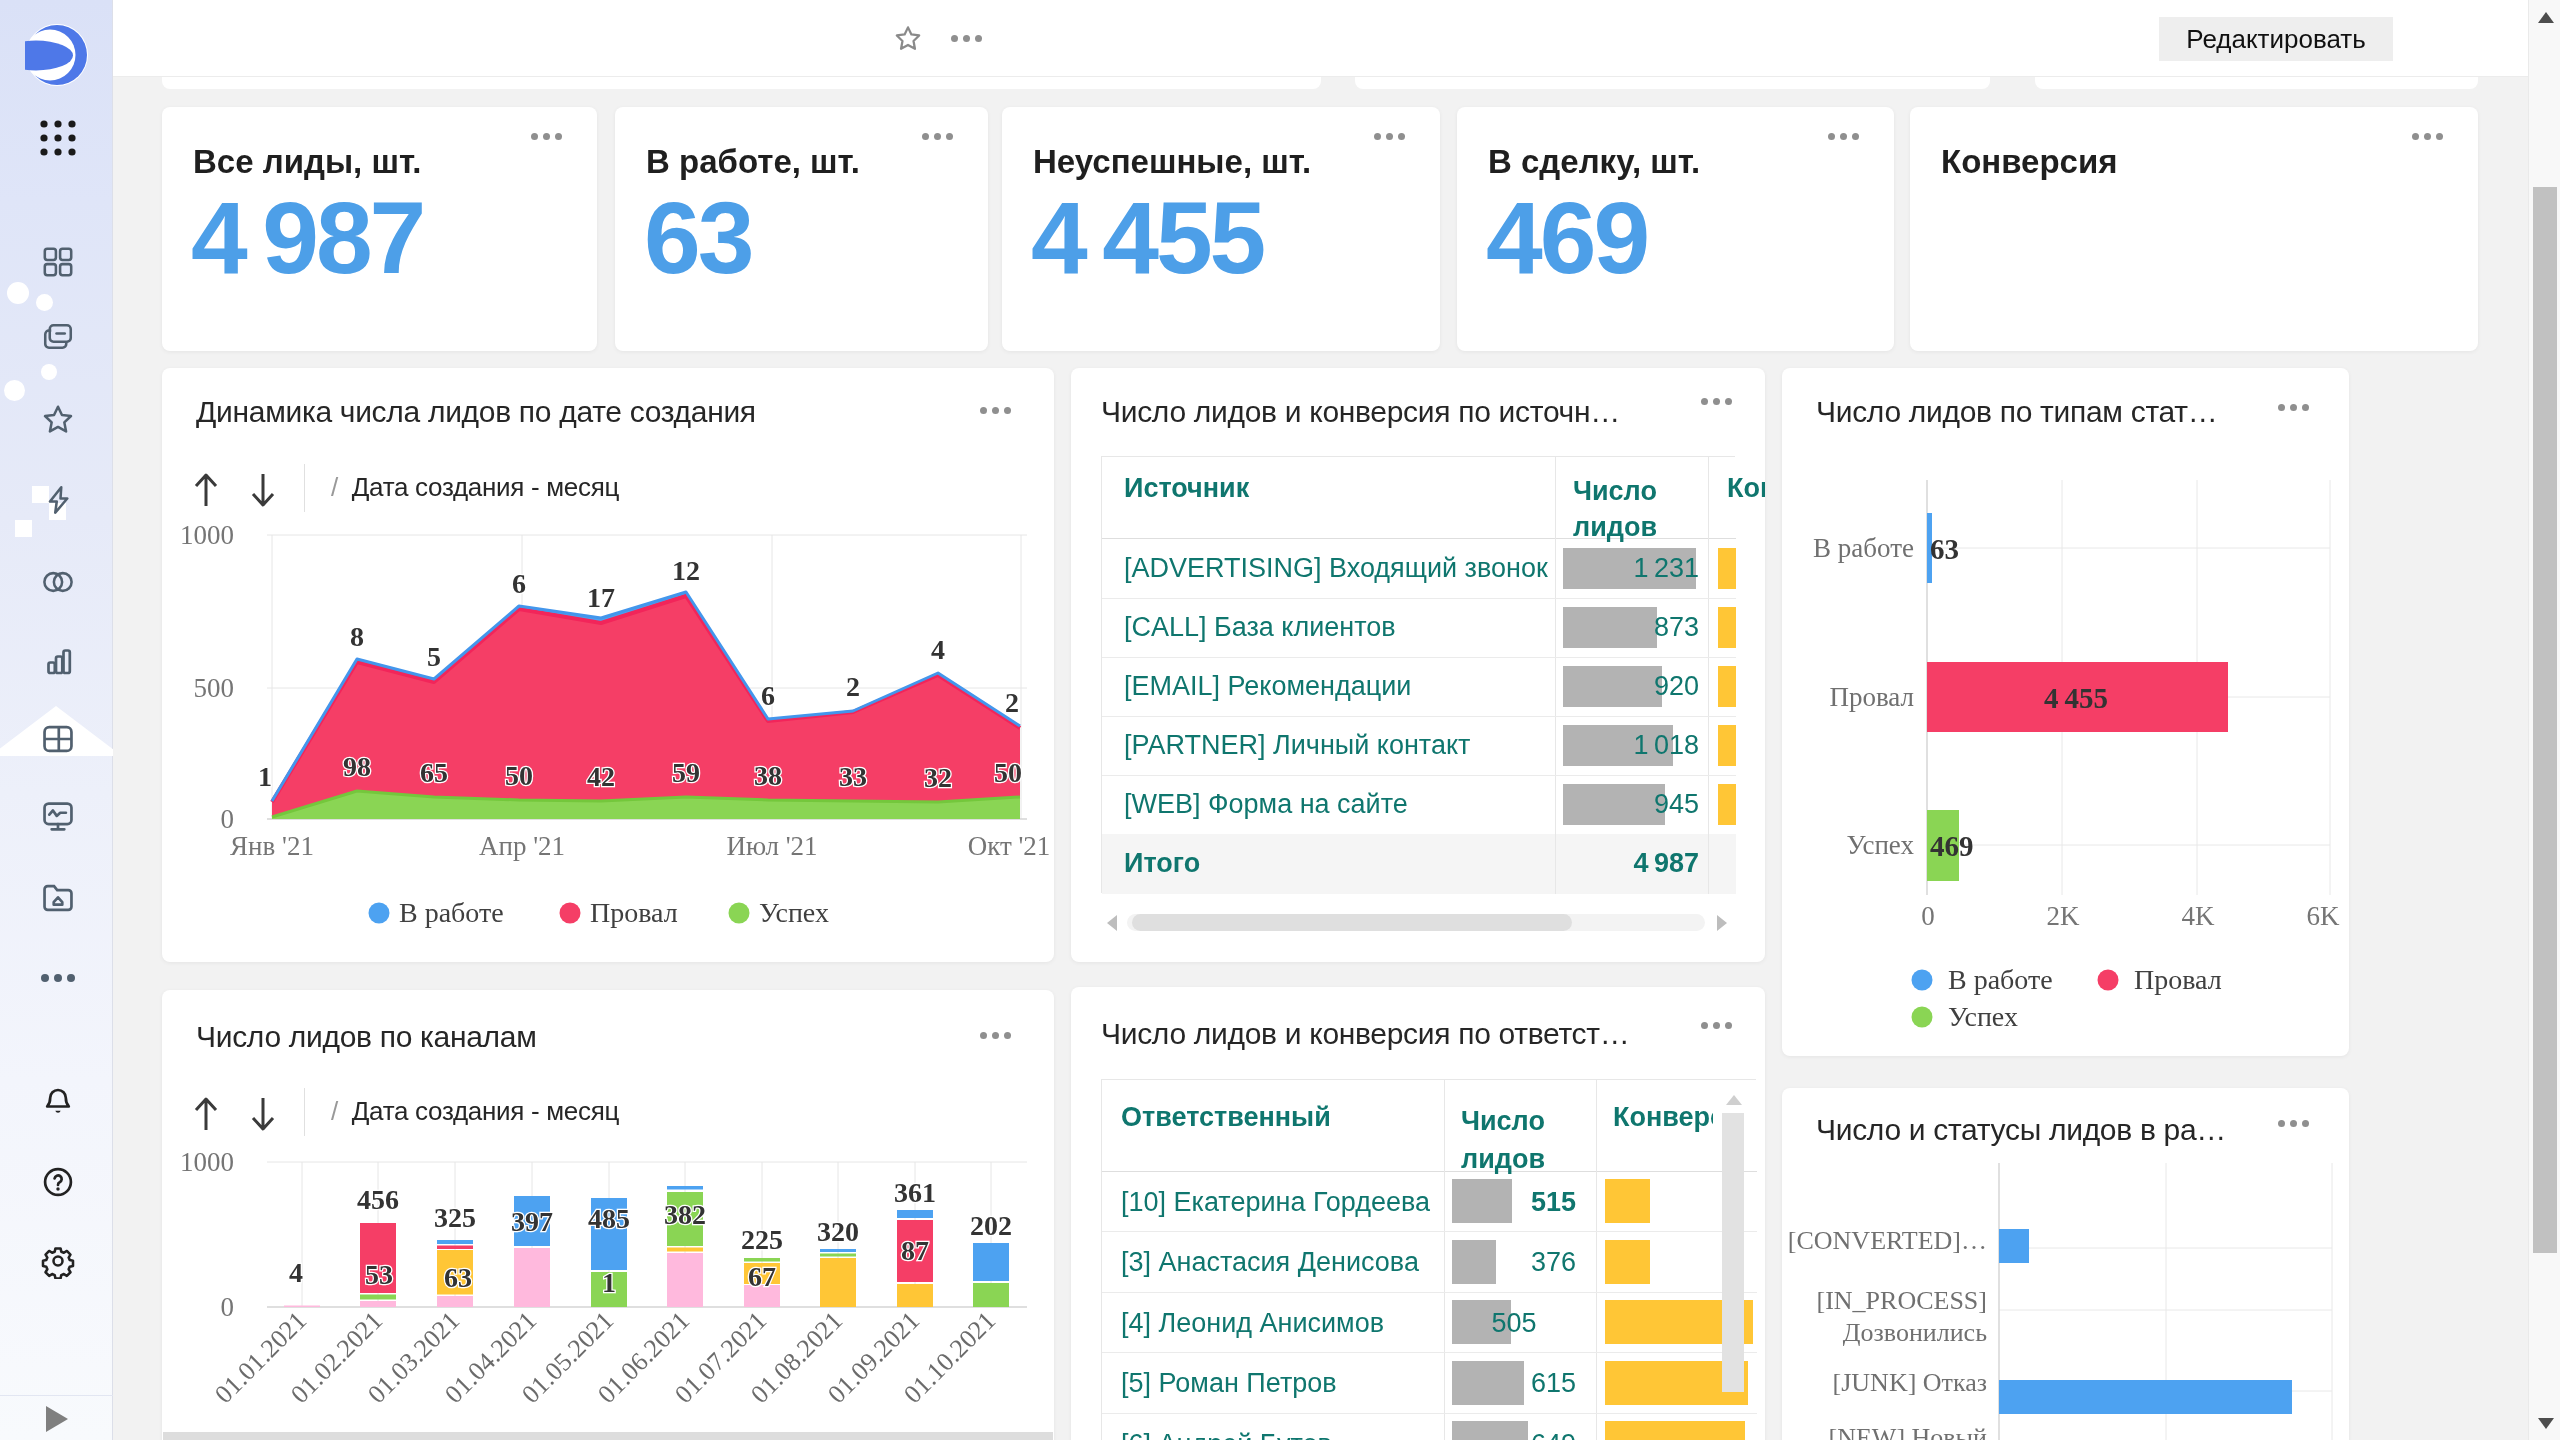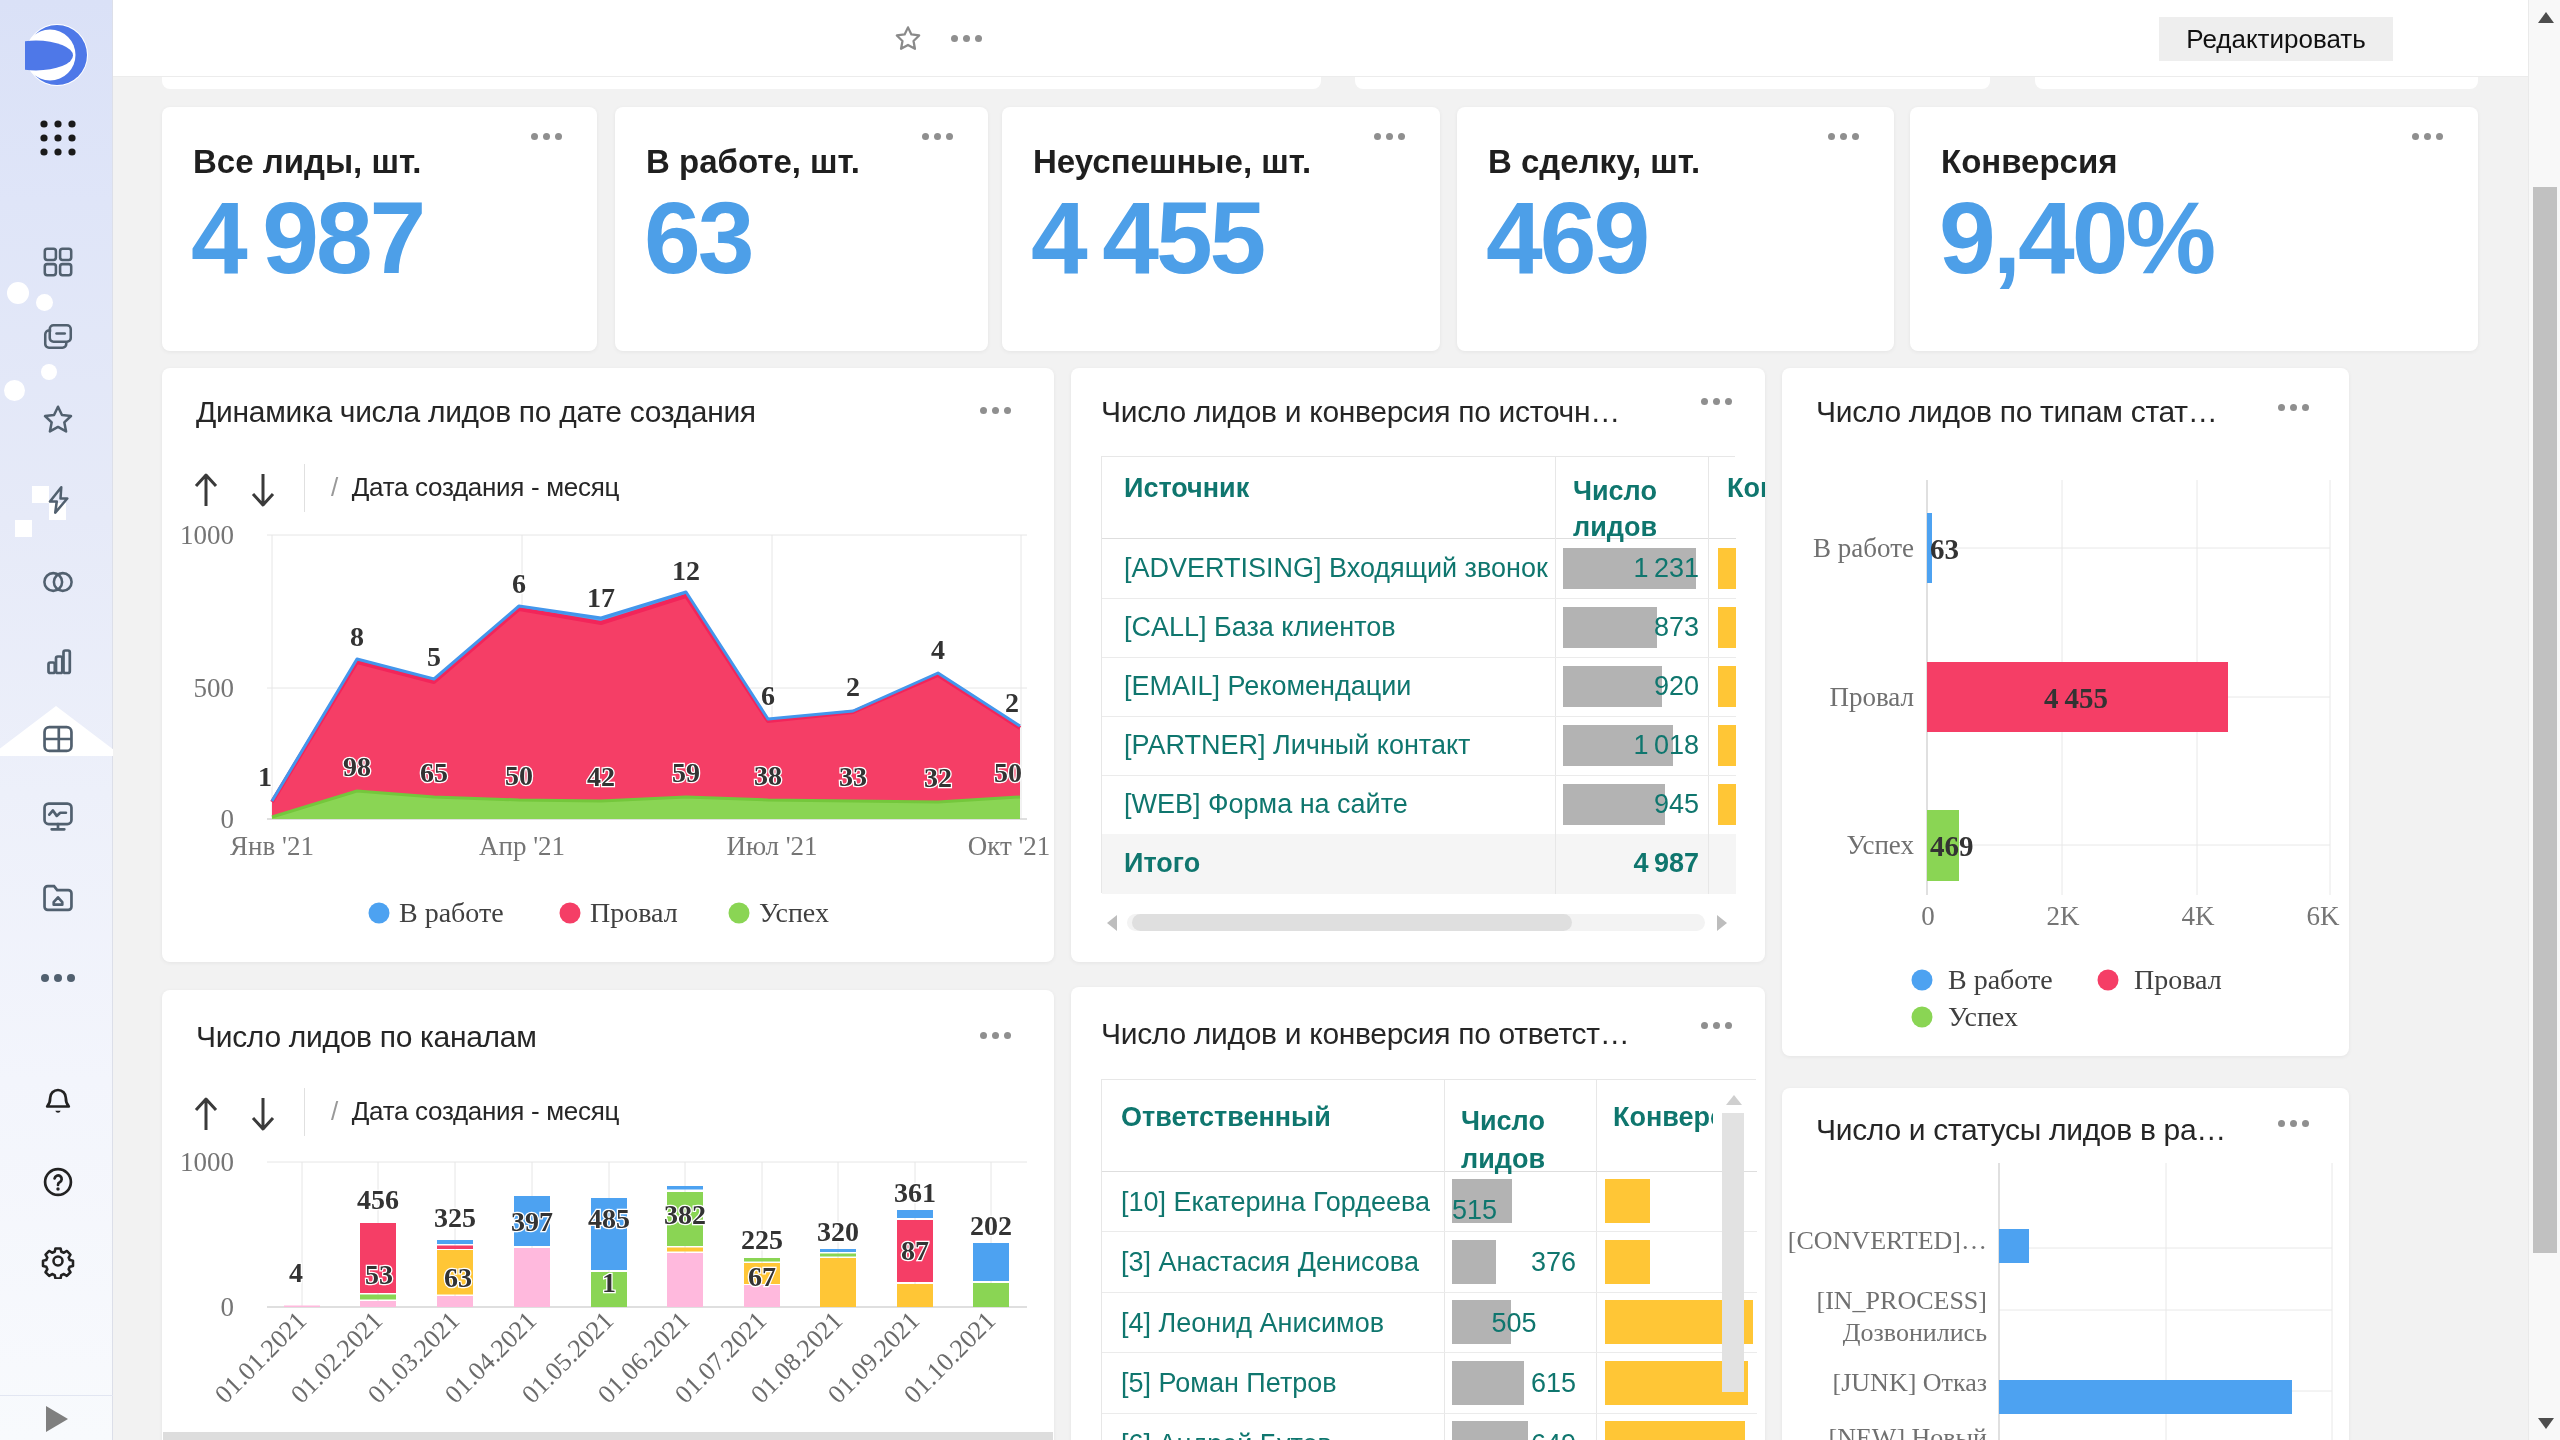--- a/index.html
+++ b/index.html
@@ -157,21 +157,20 @@
   <div class="kpiv" style="left:29px;top:73px;">4 455</div>
 </div>
 <div class="card" style="left:1457px;top:107px;width:437px;height:244px;">
   <div class="kpit" style="left:31px;top:36px;">В сделку, шт.</div>
   <div class="dots" style="left:371px;top:26px;"></div>
   <div class="kpiv" style="left:29px;top:73px;">469</div>
 </div>
 <div class="card" style="left:1910px;top:107px;width:568px;height:244px;">
   <div class="kpit" style="left:31px;top:36px;">Конверсия</div>
   <div class="dots" style="left:502px;top:26px;"></div>
-  <div class="kpiv" style="left:29px;top:73px;">9,40%</div>
 </div>
 
 <div class="card" id="areaCard" style="left:162px;top:368px;width:892px;height:594px;">
   <div class="ctitle" style="left:34px;top:27px;">Динамика числа лидов по дате создания</div>
   <div class="dots" style="left:818px;top:39px;"></div>
   <svg class="abs" style="left:26px;top:98px;" width="36" height="44" viewBox="0 0 36 44" fill="none" stroke="#3a3a3a" stroke-width="3" stroke-linejoin="round">
       <path d="M18 40 V10 M8 20 L18 9 L28 20"></path>
     </svg>
   <svg class="abs" style="left:83px;top:98px;" width="36" height="44" viewBox="0 0 36 44" fill="none" stroke="#3a3a3a" stroke-width="3" stroke-linejoin="round">
       <path d="M18 8 V38 M8 28 L18 39 L28 28"></path>
@@ -462,21 +461,21 @@
     <div class="ttxt" style="left:19px;top:228px;">[4] Леонид Анисимов</div>
     <div class="ttxt" style="left:19px;top:288px;">[5] Роман Петров</div>
     <div class="ttxt" style="left:19px;top:349px;">[6] Андрей Бутов</div>
 
     <div class="abs" style="left:350px;top:99px;width:60px;height:44px;background:#b3b3b3;"></div>
     <div class="abs" style="left:350px;top:160px;width:44px;height:44px;background:#b3b3b3;"></div>
     <div class="abs" style="left:350px;top:220px;width:59px;height:44px;background:#b3b3b3;"></div>
     <div class="abs" style="left:350px;top:281px;width:72px;height:44px;background:#b3b3b3;"></div>
     <div class="abs" style="left:350px;top:341px;width:76px;height:44px;background:#b3b3b3;"></div>
 
-    <div class="ttxt" style="left:350px;top:115px;width:124px;text-align:left;">515</div>
+    <div class="ttxt" style="left:350px;top:107px;width:124px;text-align:right;font-weight:bold;">515</div>
     <div class="ttxt" style="left:350px;top:167px;width:124px;text-align:right;">376</div>
     <div class="ttxt" style="left:350px;top:228px;width:124px;text-align:center;">505</div>
     <div class="ttxt" style="left:350px;top:288px;width:124px;text-align:right;">615</div>
     <div class="ttxt" style="left:350px;top:349px;width:124px;text-align:right;">649</div>
 
     <div class="abs" style="left:503px;top:99px;width:45px;height:44px;background:#FFC636;"></div>
     <div class="abs" style="left:503px;top:160px;width:45px;height:44px;background:#FFC636;"></div>
     <div class="abs" style="left:503px;top:220px;width:148px;height:44px;background:#FFC636;"></div>
     <div class="abs" style="left:503px;top:281px;width:143px;height:44px;background:#FFC636;"></div>
     <div class="abs" style="left:503px;top:341px;width:140px;height:44px;background:#FFC636;"></div>

